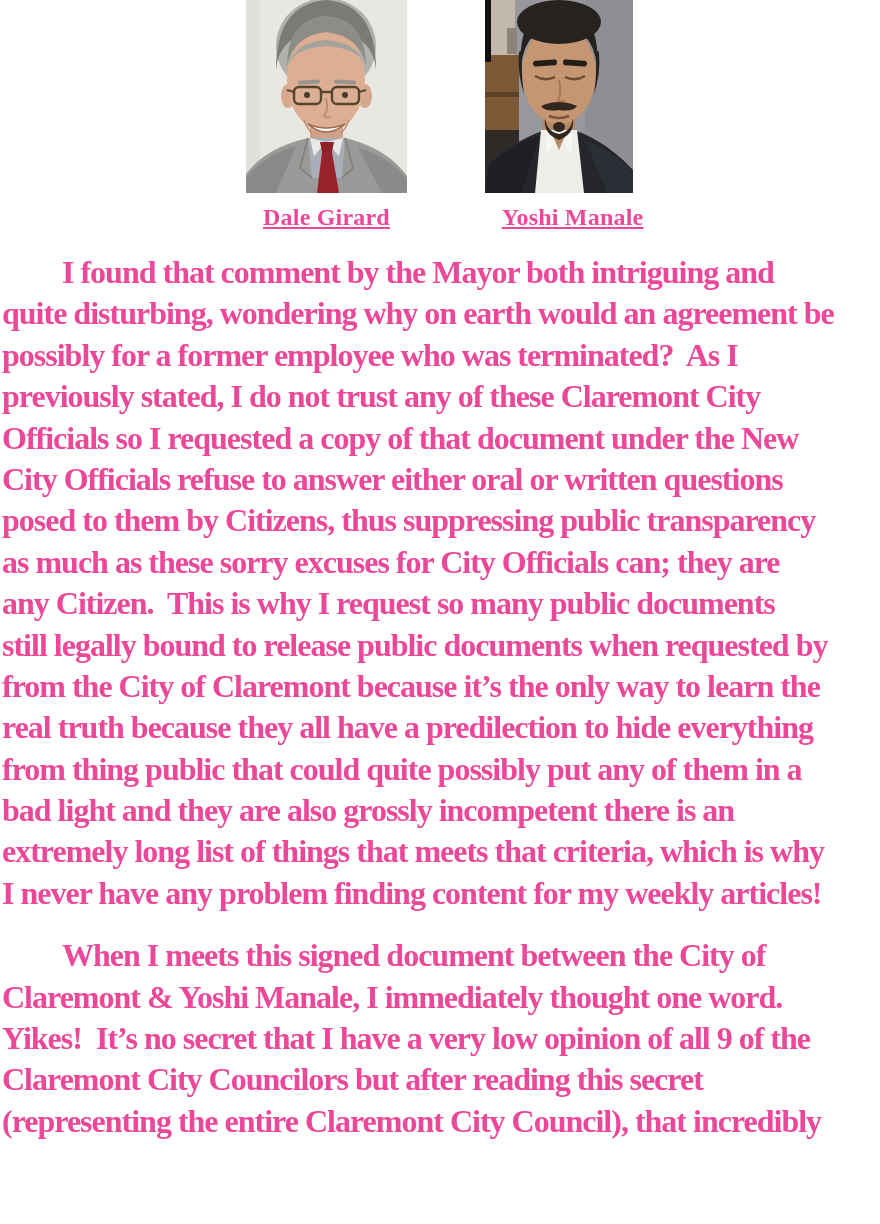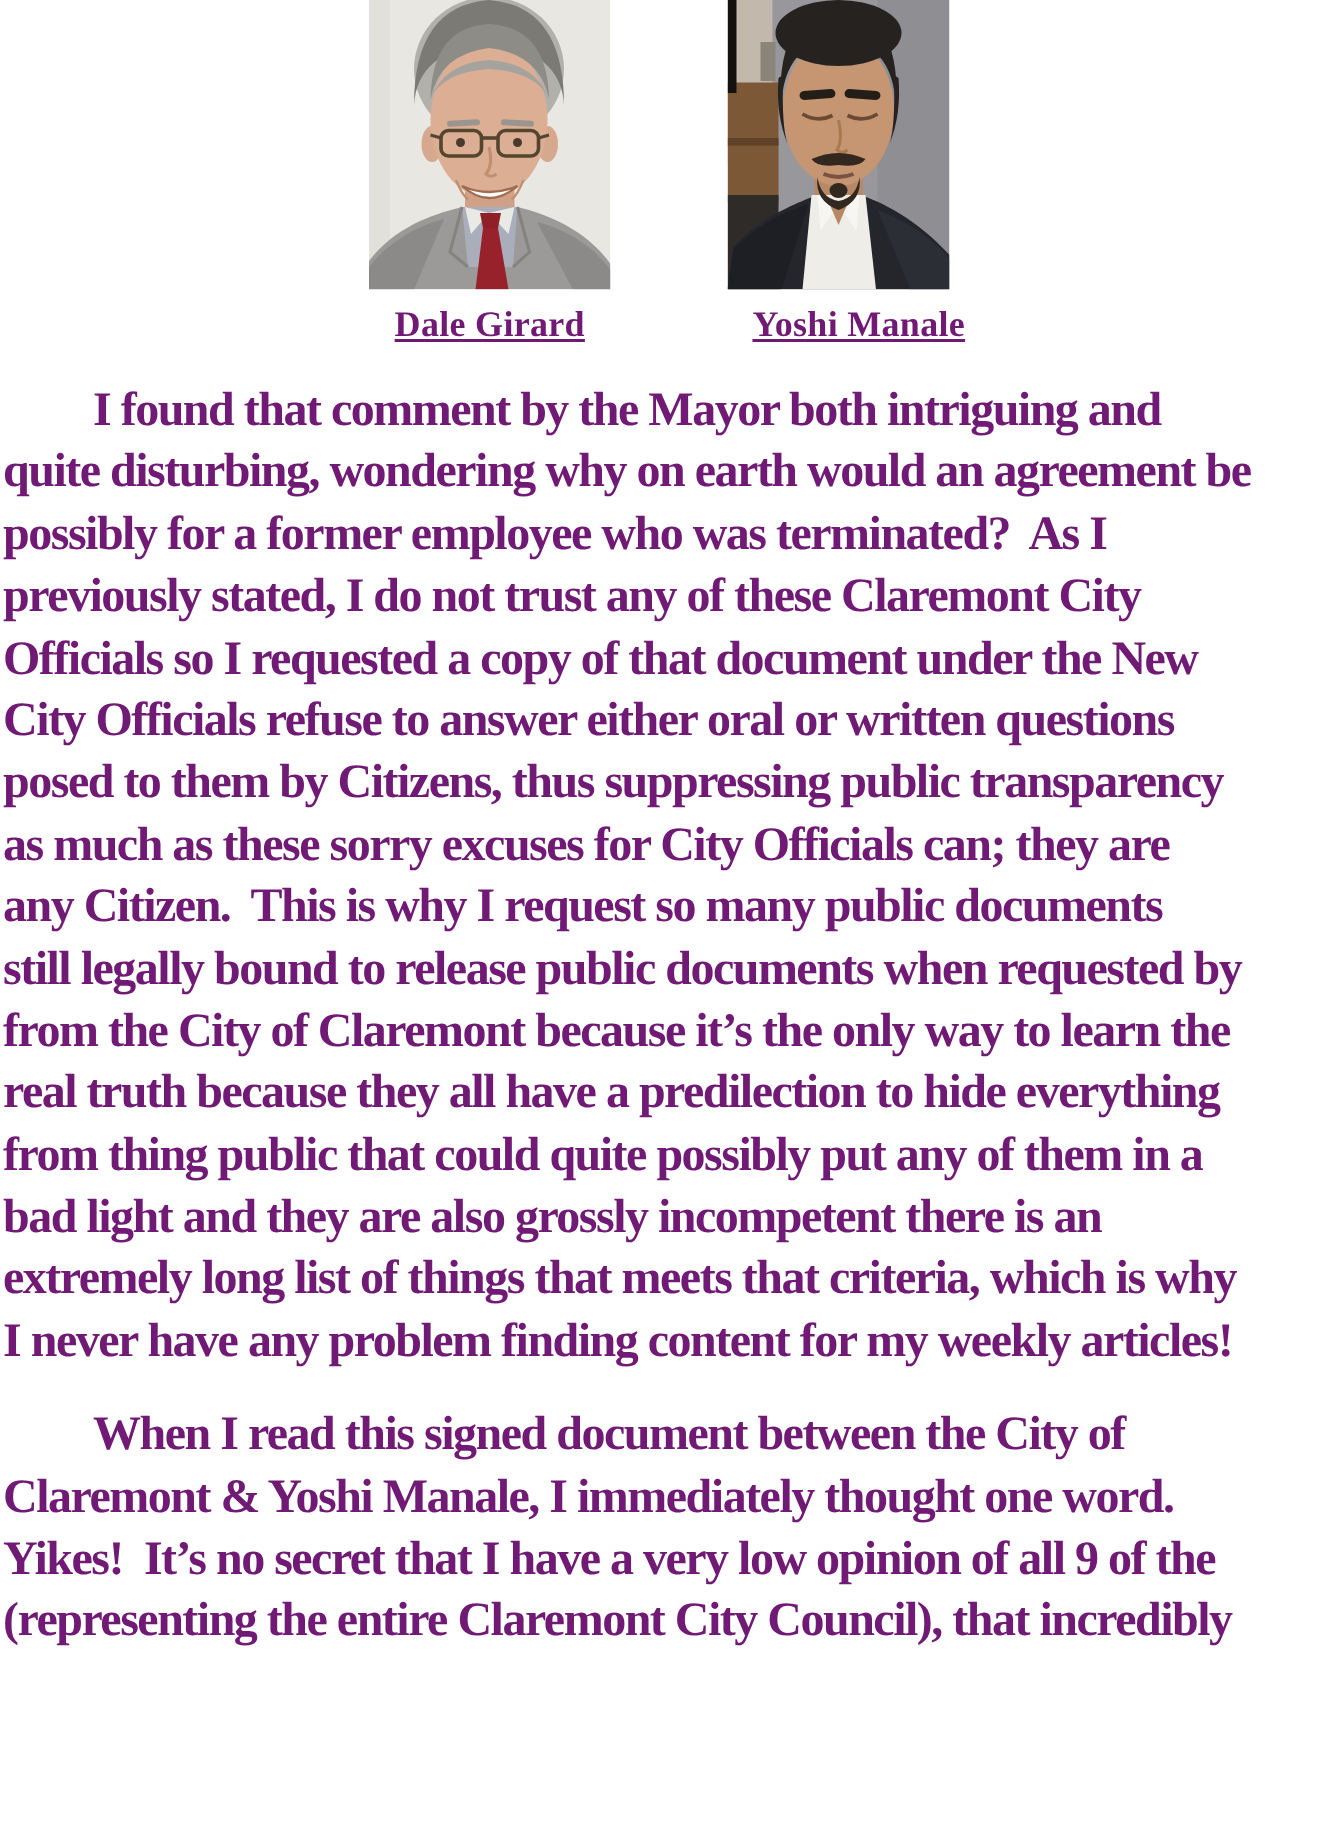--- a/index.html
+++ b/index.html
@@ -3,21 +3,21 @@
 <meta charset="utf-8">
 <style>
   html, body { margin: 0; padding: 0; background: #ffffff; }
   #page {
     position: relative;
     width: 880px;
     height: 1224px;
     background: #ffffff;
     overflow: hidden;
     font-family: "Liberation Serif", serif;
-    color: #701a75;
+    color: #ec4899;
   }
   
   .photo {
     position: absolute;
     top: 0;
     overflow: hidden;
   }
   #photo-dale  { left: 246px; width: 161px; height: 193px; }
   #photo-yoshi { left: 485px; width: 148px; height: 193px; }
   .photo svg { display: block; }
@@ -171,20 +171,21 @@
         <div class="tline">any Citizen.  This is why I request so many public documents</div>
         <div class="tline">still legally bound to release public documents when requested by</div>
         <div class="tline">from the City of Claremont because it’s the only way to learn the</div>
         <div class="tline">real truth because they all have a predilection to hide everything</div>
         <div class="tline">from thing public that could quite possibly put any of them in a</div>
         <div class="tline">bad light and they are also grossly incompetent there is an</div>
         <div class="tline">extremely long list of things that meets that criteria, which is why</div>
         <div class="tline">I never have any problem finding content for my weekly articles!</div>
       </div>
     <div class="para">
-        <div class="tline">When I read this signed document between the City of</div>
+        <div class="tline">When I meets this signed document between the City of</div>
         <div class="tline">Claremont &amp; Yoshi Manale, I immediately thought one word.</div>
         <div class="tline">Yikes!  It’s no secret that I have a very low opinion of all 9 of the</div>
+        <div class="tline">Claremont City Councilors but after reading this secret</div>
         <div class="tline">(representing the entire Claremont City Council), that incredibly</div>
       </div>
   </div>
 
 </div>
 
 </body></html>

